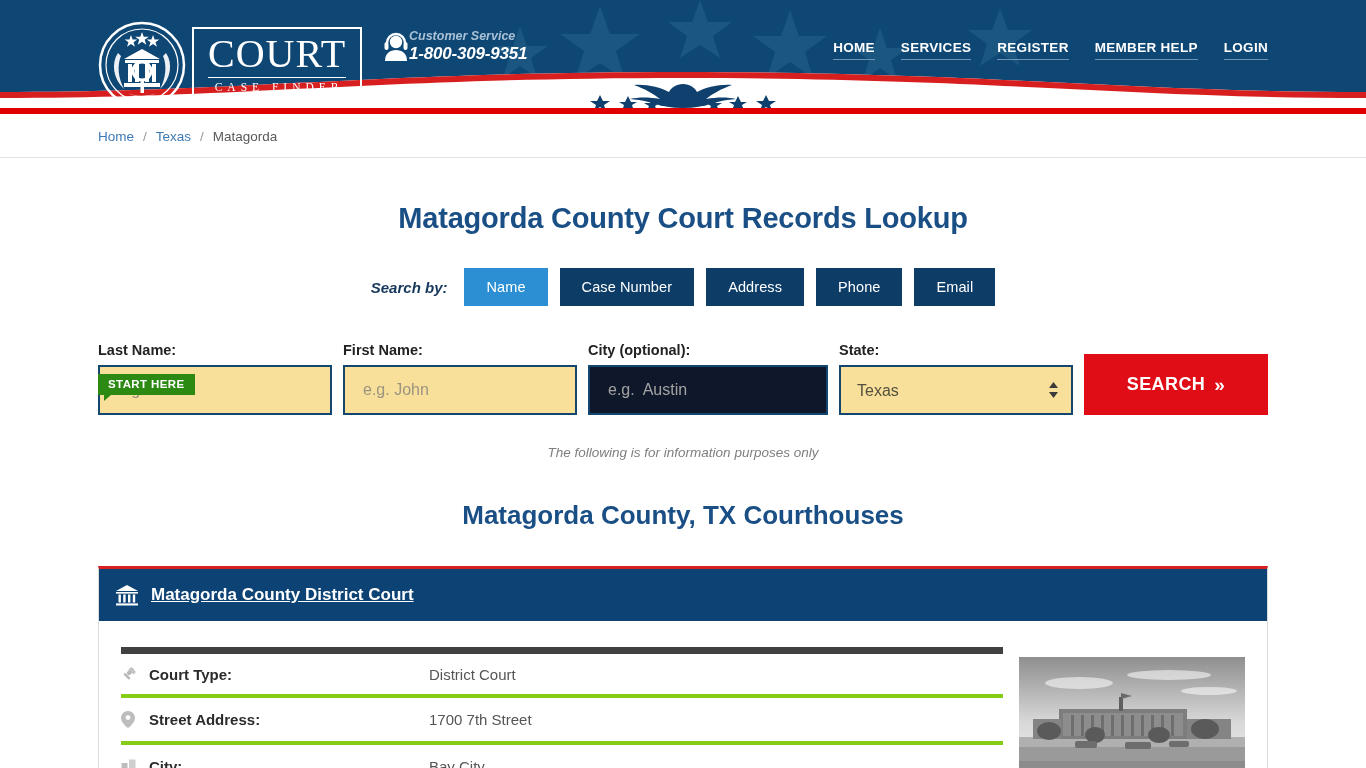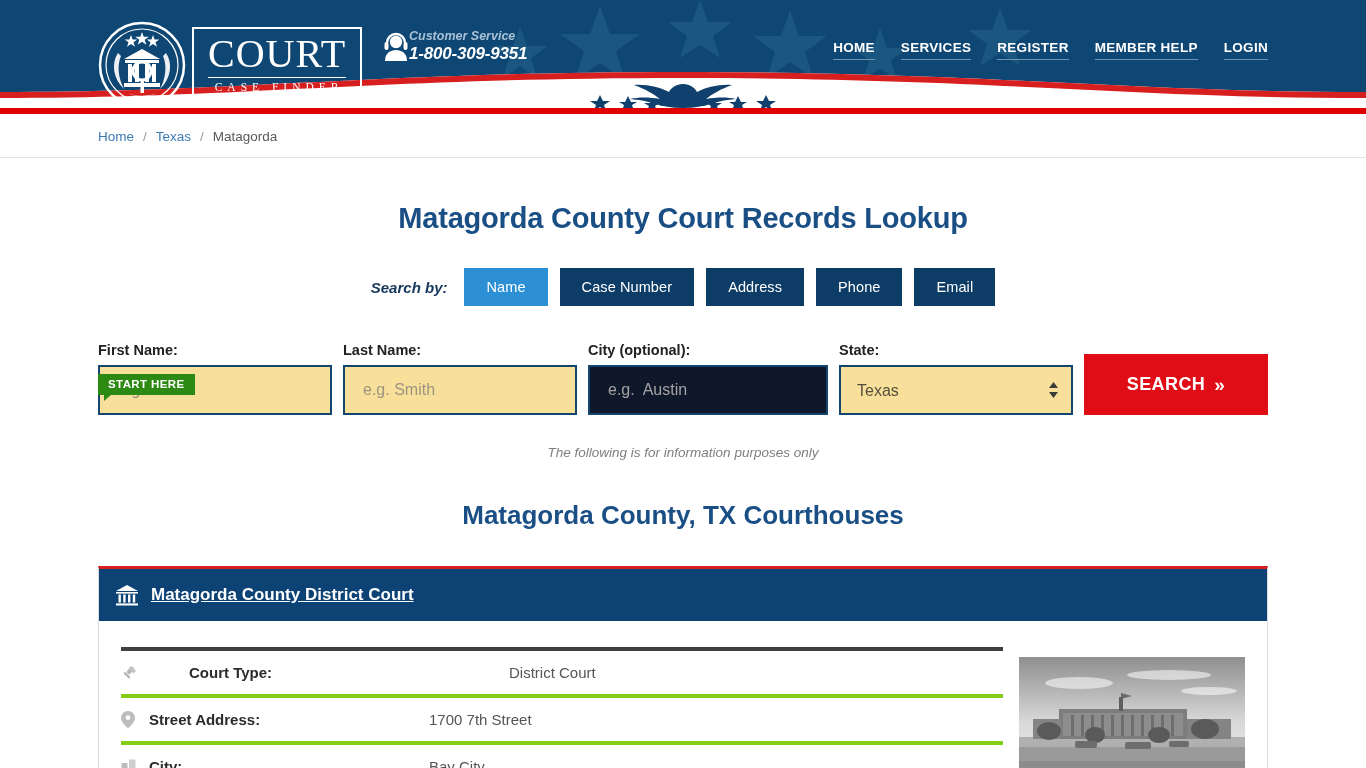--- a/index.html
+++ b/index.html
@@ -320,21 +320,21 @@
     padding: 26px 22px 0 22px;
     gap: 16px;
   }
   .detail-table { flex: 1; }
   .detail-row {
     display: flex;
     align-items: center;
     height: 47px;
     border-top: 4px solid #84cc16;
   }
-  .detail-row:first-child { border-top: 4px solid #404040; gap: 40px; }
+  .detail-row:first-child { border-top: 7px solid #404040; }
   .row-icon {
     width: 28px;
     display: flex;
     align-items: center;
     justify-content: flex-start;
     color: #b4b4b4;
   }
   .row-label {
     width: 280px;
     color: #2b2b2b;
@@ -470,27 +470,27 @@
     <button class="tab-btn">Phone</button>
     <button class="tab-btn">Email</button>
   </div>
 
   <div class="start-badge-wrap">
     <span class="start-badge">START HERE</span>
   </div>
 
   <form class="form-row">
     <div class="field">
+      <label class="field-label">Last Name:</label>
+      <input class="field-input f-last" type="text" placeholder="e.g. Smith" style="">
+    </div>
+
+    <div class="field">
       <label class="field-label">First Name:</label>
       <input class="field-input f-first" type="text" placeholder="e.g. John" style="">
-    </div>
-
-    <div class="field">
-      <label class="field-label">Last Name:</label>
-      <input class="field-input f-last" type="text" placeholder="e.g. Smith" style="">
     </div>
 
     <div class="field">
       <label class="field-label">City (optional):</label>
       <input class="field-input plain f-city" type="text" placeholder="e.g.  Austin" style="">
     </div>
 
     <div class="field">
       <label class="field-label">State:</label>
       <div class="select-wrap">

